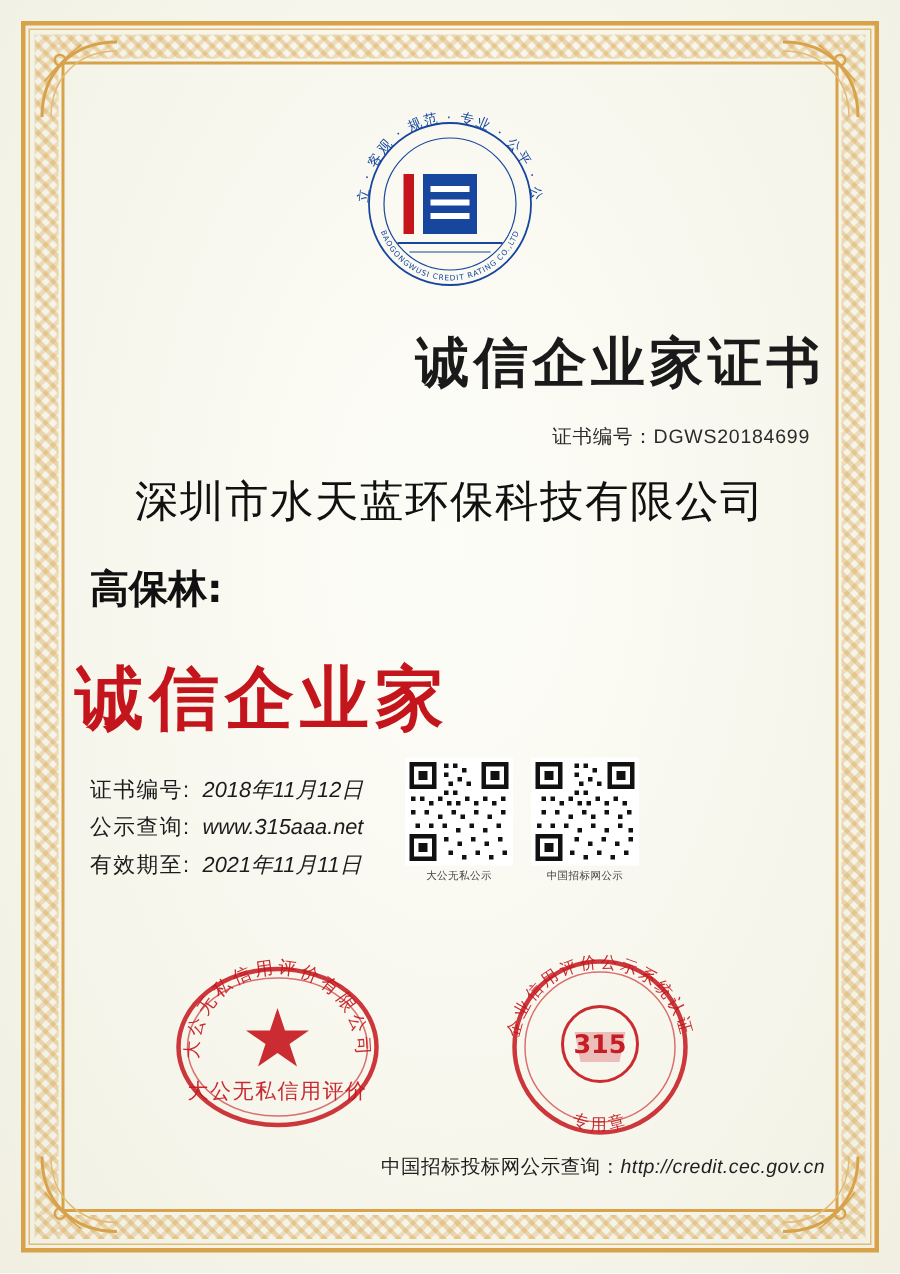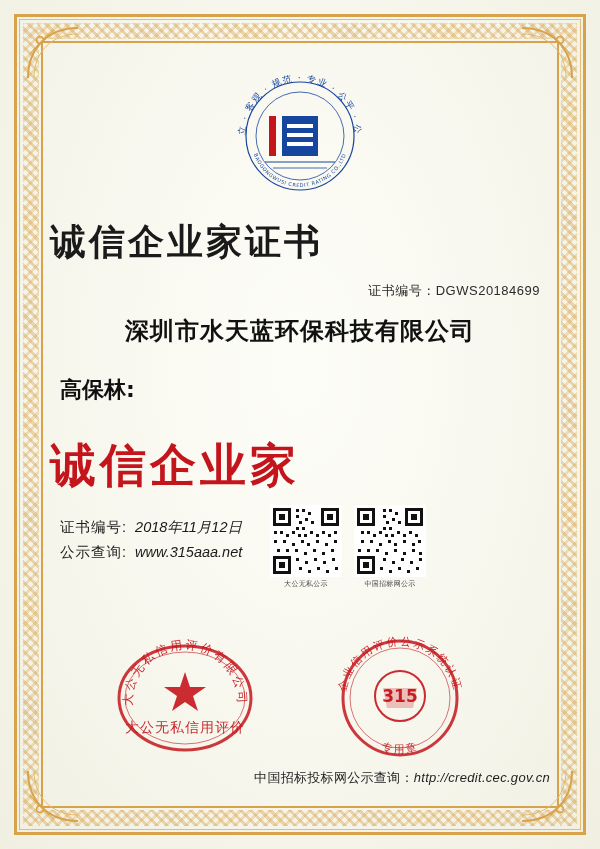--- a/index.html
+++ b/index.html
@@ -86,51 +86,51 @@
     width: 150px;
     height: 150px;
     text-align: center;
   }
 
   
   .cert-title {
     position: absolute;
     top: 168px;
     left: 0; right: 0;
-    text-align: left;
+    text-align: right;
     font-size: 36px;
     font-weight: bold;
     letter-spacing: 3px;
     color: #1a1a1a;
     font-family: "DejaVu Sans", sans-serif;
   }
   .cert-number {
     position: absolute;
     top: 232px;
     right: 10px;
     font-size: 13px;
     color: #2b2b2b;
     letter-spacing: 0.5px;
   }
   .company-name {
     position: absolute;
     top: 265px;
     left: 0; right: 0;
     text-align: center;
-    font-size: 24px;
-    font-weight: bold;
+    font-size: 29px;
+    font-weight: normal;
     color: #111;
     letter-spacing: 1px;
     font-family: "DejaVu Sans", sans-serif;
   }
   .person-name {
     position: absolute;
     top: 325px;
     left: 10px;
-    font-size: 22px;
+    font-size: 26px;
     font-weight: bold;
     color: #111;
     font-family: "DejaVu Sans", sans-serif;
   }
   .award-title {
     position: absolute;
     top: 385px;
     left: 0; right: 0;
     text-align: left;
     font-size: 46px;
@@ -285,20 +285,24 @@
     <div class="award-title">诚信企业家</div>
 
     <div class="info-block">
       <div class="info-row">
         <span class="info-label">证书编号:</span>
         <span class="info-value">2018年11月12日</span>
       </div>
       <div class="info-row">
         <span class="info-label">公示查询:</span>
         <span class="info-value url">www.315aaa.net</span>
+      </div>
+      <div class="info-row">
+        <span class="info-label">有效期至:</span>
+        <span class="info-value">2021年11月11日</span>
       </div>
     </div>
 
     <div class="qr-area">
       <div class="qr-item">
         <div class="qr-box">
           <svg width="72" height="72" viewBox="0 0 72 72">
             <rect width="72" height="72" fill="#ffffff"></rect>
             <g fill="#111">
               <rect x="3" y="3" width="18" height="18"></rect>

